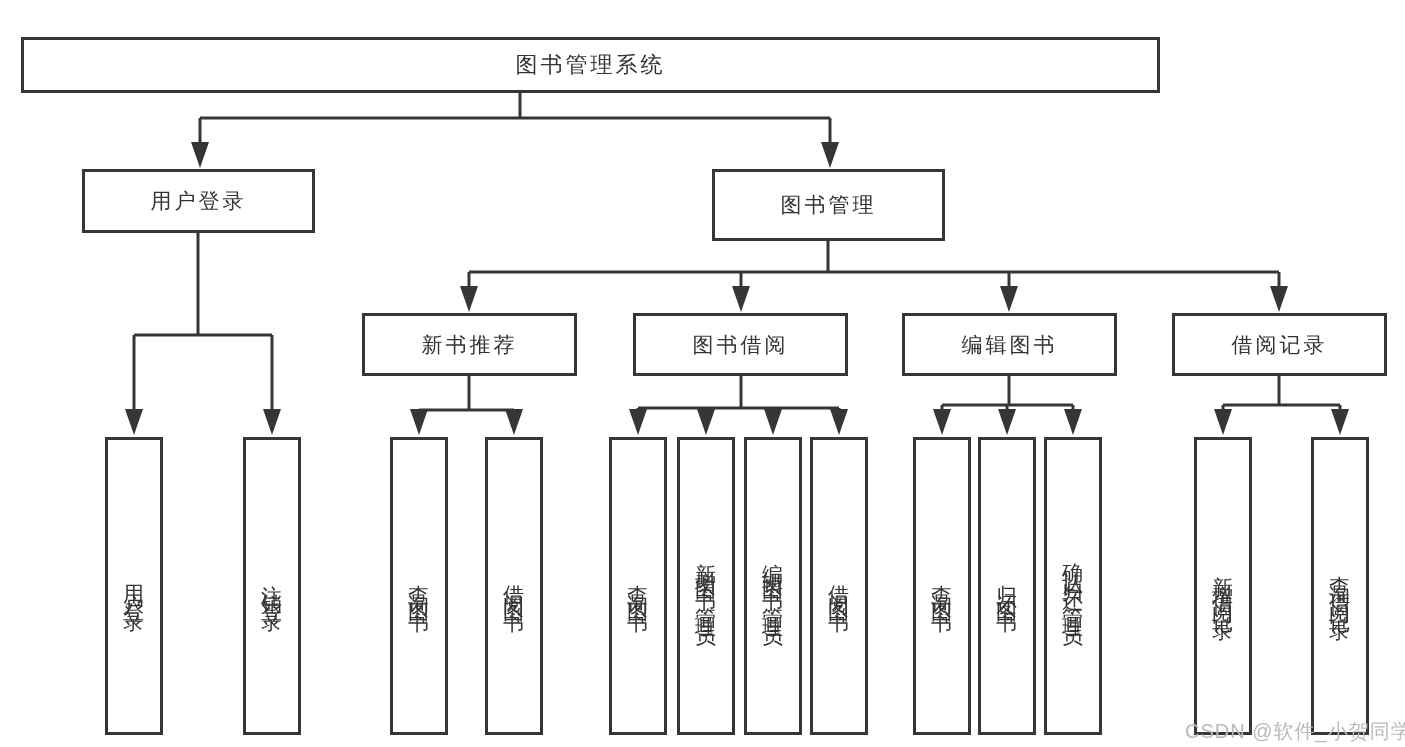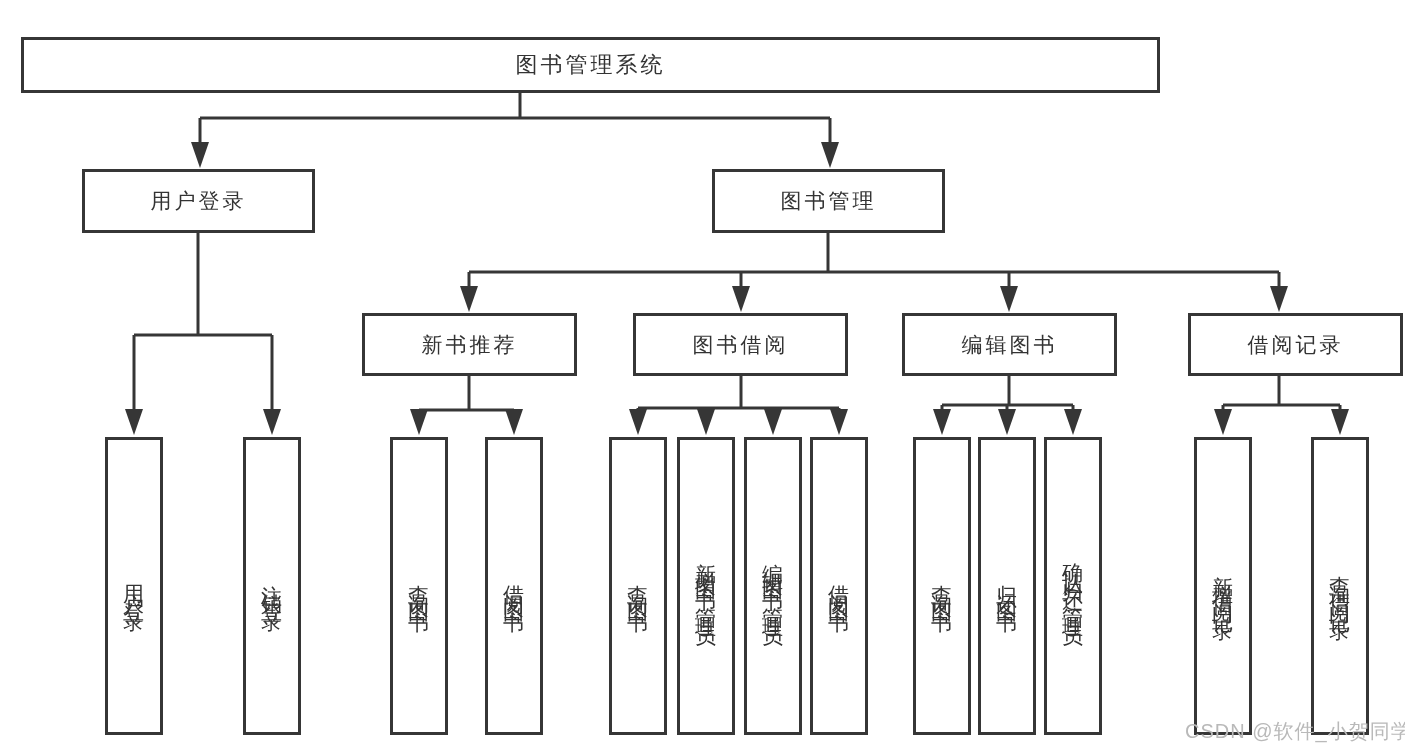--- a/index.html
+++ b/index.html
@@ -137,34 +137,34 @@
     </g>
   </svg>
 
   <div class="node root" style="left:21px;top:13px;width:1139px;height:56px;margin-top:24px;">
     <span>图书管理系统</span>
   </div>
 
   <div class="node" style="left:82px;top:169px;width:233px;height:64px;">
     <span>用户登录</span>
   </div>
-  <div class="node" style="left:712px;top:169px;width:233px;height:64px;">
+  <div class="node" style="left:712px;top:169px;width:233px;height:72px;">
     <span>图书管理</span>
   </div>
 
   <div class="node" style="left:362px;top:313px;width:215px;height:63px;">
     <span>新书推荐</span>
   </div>
   <div class="node" style="left:633px;top:313px;width:215px;height:63px;font-family:Liberation Serif, serif;">
     <span>图书借阅</span>
   </div>
   <div class="node" style="left:902px;top:313px;width:215px;height:63px;">
     <span>编辑图书</span>
   </div>
-  <div class="node" style="left:1172px;top:313px;width:215px;height:63px;margin-left:16px;">
+  <div class="node" style="left:1172px;top:313px;width:215px;height:63px;">
     <span>借阅记录</span>
   </div>
 
   <div class="leaf" style="left:105px;">
     <span class="vtext">用户登录</span>
   </div>
   <div class="leaf" style="left:243px;">
     <span class="vtext">注销登录</span>
   </div>
 

